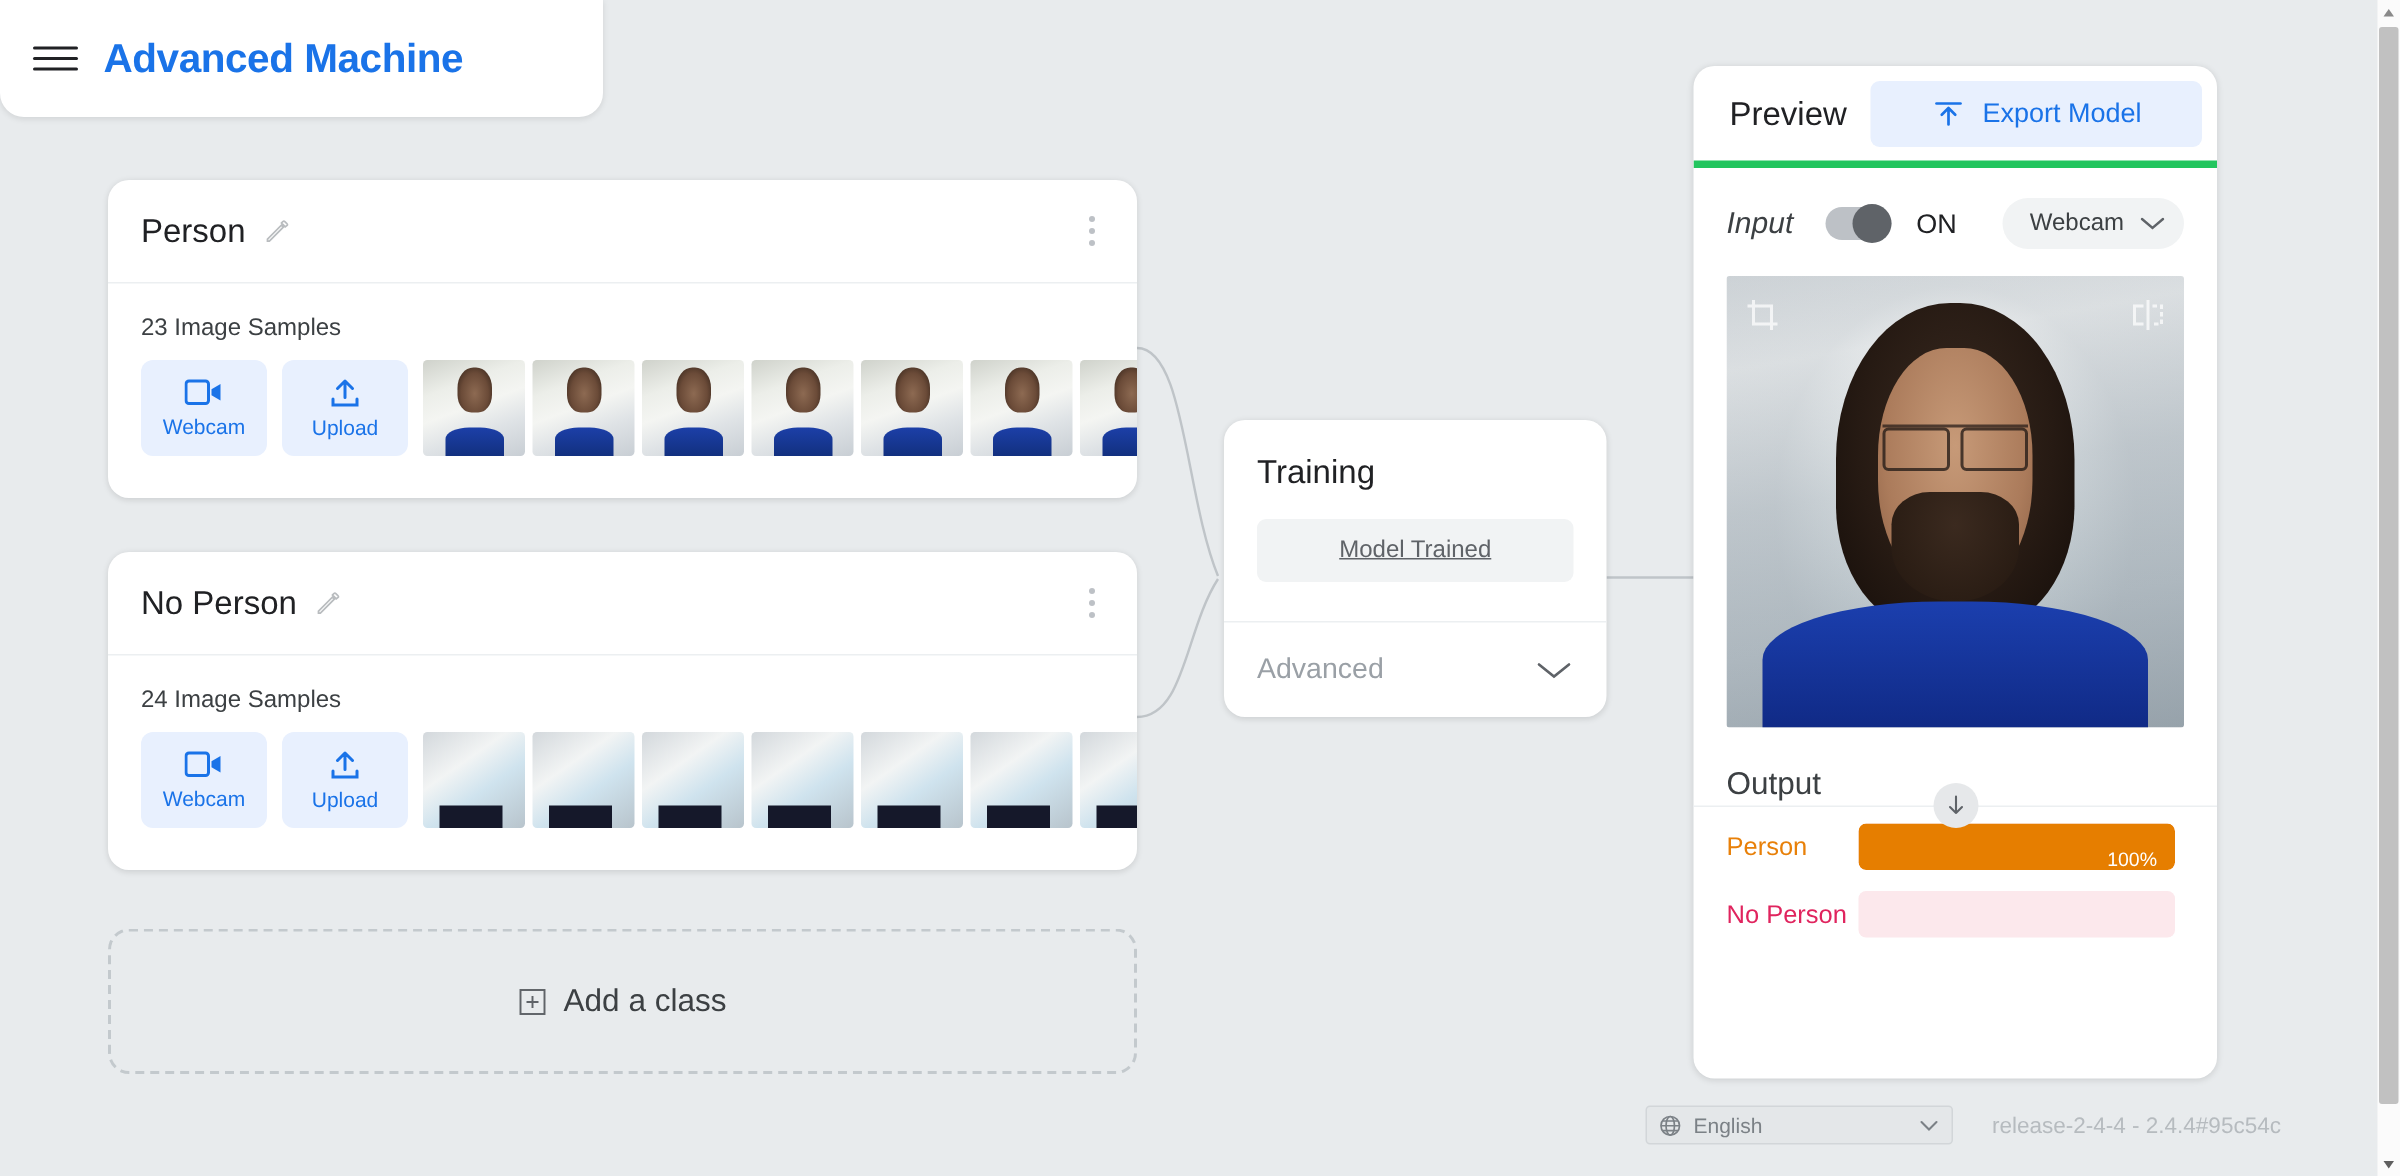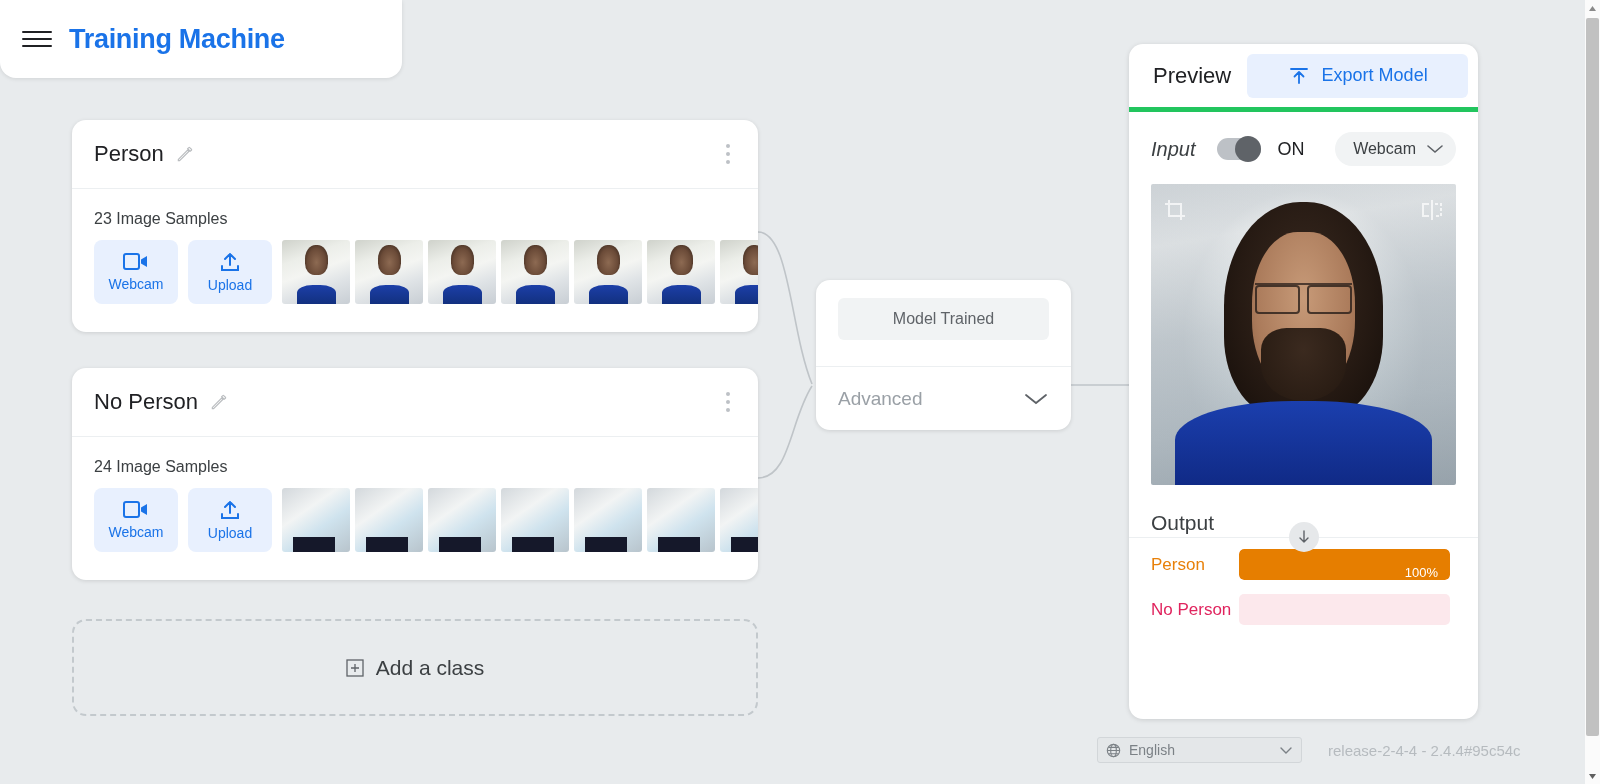--- a/index.html
+++ b/index.html
@@ -78,21 +78,21 @@
   
   .training {
     position: absolute; left: 816px; top: 280px; width: 255px;
     background: #fff; border-radius: 14px; box-shadow: 0 1px 4px rgba(0,0,0,.12);
     overflow: hidden;
   }
   .training-title { font-size: 22px; color: #202124; padding: 22px 0 0 22px; }
   .train-btn {
     margin: 18px 22px 26px 22px; height: 42px; background: #f1f3f4; border-radius: 6px;
     display: flex; align-items: center; justify-content: center;
-    font-size: 16px; color: #5f6368; cursor: pointer;
+    font-size: 16px; color: #5f6368; cursor: pointer; text-decoration: underline;
   }
   .advanced {
     border-top: 1px solid #eceff1; height: 64px; display: flex; align-items: center;
     padding: 0 22px; cursor: pointer;
   }
   .advanced .lbl { font-size: 19px; color: #9aa0a6; }
   .chev { margin-left: auto; }
 
   
   .preview {
@@ -203,21 +203,21 @@
     <path d="M758 478 C 790 478, 790 420, 812 386" fill="none" stroke="#bfc4c8" stroke-width="1.6"></path>
     <path d="M1071 385 L 1129 385" fill="none" stroke="#bfc4c8" stroke-width="1.6"></path>
   </svg>
 
   <div class="header">
     <div class="hamburger">
       <span></span>
         <span></span>
         <span></span>
     </div>
-    <div class="app-title">Training Machine</div>
+    <div class="app-title">Advanced Machine</div>
   </div>
 
   <div class="class-card card-1">
     <div class="card-head">
       <div class="class-name">Person</div>
       <svg class="pencil-icon" viewBox="0 0 24 24">
         <path d="M4 18.5V20h1.5L16.6 8.9l-1.5-1.5L4 18.5zM19.7 6.3l-2-2a.8.8 0 00-1.2 0l-1.3 1.3 1.5 1.5 1.5 1.5L19.7 7.5a.8.8 0 000-1.2z" fill="none" stroke="#80868b" stroke-width="1.4"></path>
       </svg>
       <div class="kebab">
           <i></i>
@@ -297,20 +297,21 @@
 
   <div class="add-class">
     <svg width="18" height="18" viewBox="0 0 18 18">
       <rect x="1" y="1" width="16" height="16" fill="none" stroke="#5f6368" stroke-width="1.3"></rect>
       <path d="M9 5 V13 M5 9 H13" stroke="#5f6368" stroke-width="1.3"></path>
     </svg>
     <span class="lbl">Add a class</span>
   </div>
 
   <div class="training">
+    <div class="training-title">Training</div>
     <div class="train-btn">Model Trained</div>
     <div class="advanced">
       <span class="lbl">Advanced</span>
       <svg class="chev" width="26" height="16" viewBox="0 0 26 16">
         <path d="M3 4 L13 12 L23 4" fill="none" stroke="#5f6368" stroke-width="1.8" stroke-linecap="round"></path>
       </svg>
     </div>
   </div>
 
   <div class="preview">

